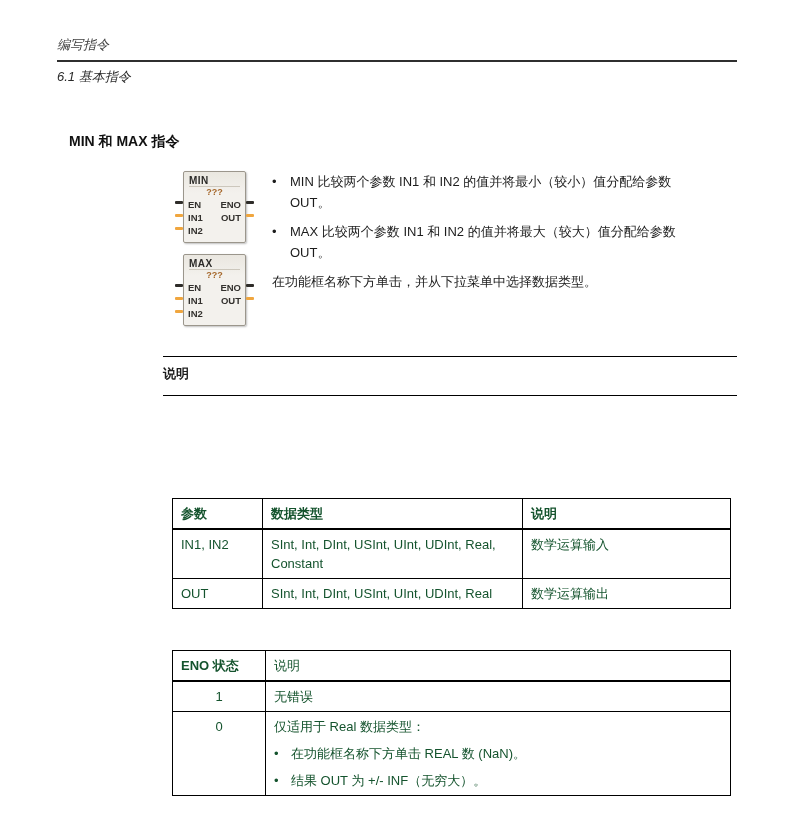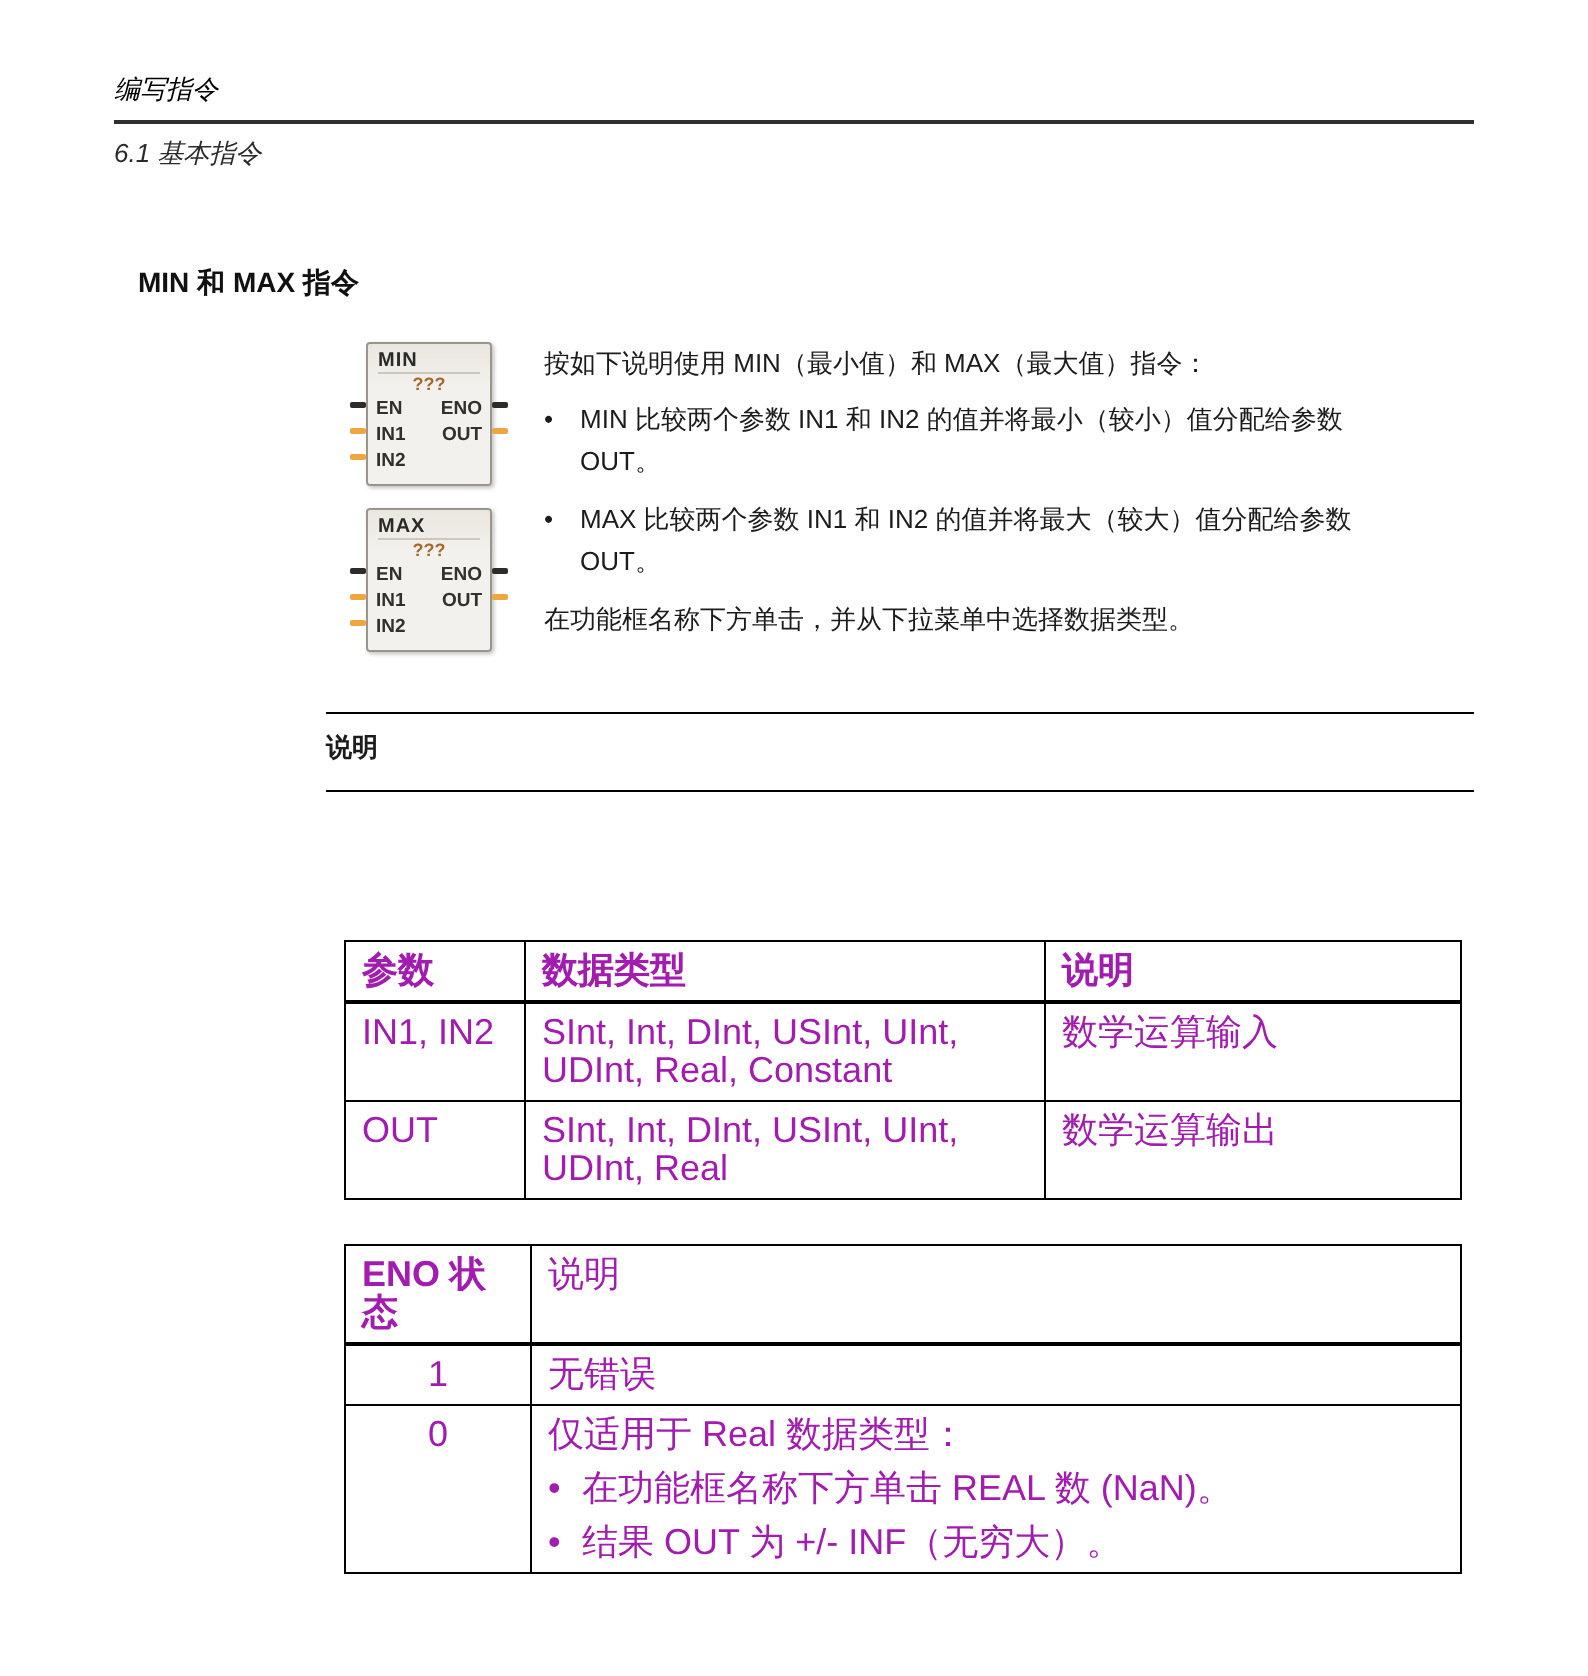--- a/index.html
+++ b/index.html
@@ -9,21 +9,21 @@
     height: 838px;
     background: #ffffff;
     font-family: "Liberation Sans", "DejaVu Sans", sans-serif;
     color: #1c1c1c;
     overflow: hidden;
   }
 
   
   .running-header {
     position: absolute; left: 57px; top: 36px;
-    font-size: 13px; font-style: italic; color: #000000;
+    font-size: 13px; font-style: italic; color: #404040;
   }
   .header-rule {
     position: absolute; left: 57px; top: 60px;
     width: 680px; height: 2px; background: #2f2f2f;
   }
   .section-header {
     position: absolute; left: 57px; top: 68px;
     font-size: 13px; font-style: italic; color: #2a2a2a;
   }
 
@@ -74,21 +74,21 @@
 
   
   .note {
     position: absolute; left: 163px; top: 356px; width: 574px;
     border-top: 1px solid #000; border-bottom: 1px solid #000;
     padding: 7px 0 8px; font-size: 13px; line-height: 20px;
   }
   .note-title { font-weight: bold; margin-bottom: 3px; }
 
   
-  table { border-collapse: collapse; table-layout: fixed; font-size: 18px; color: #a21caf; }
+  table { border-collapse: collapse; table-layout: fixed; font-size: 13px; color: #14532d; margin-top: 28px; }
   td, th { border: 1px solid #000; padding: 5px 8px; vertical-align: top; text-align: left; font-weight: normal; line-height: 19px; }
   thead th { border-bottom: 2px solid #000; }
   th.bold { font-weight: bold; }
   td.num { text-align: center; }
 
   .param-table { position: absolute; left: 172px; top: 470px; width: 558px; }
   .eno-table   { position: absolute; left: 172px; top: 622px; width: 558px; }
 
   .cell-bullet { display: flex; margin-top: 8px; }
   .cell-bullet::before { content: "•"; width: 17px; flex: 0 0 17px; }
@@ -148,21 +148,20 @@
       <span class="stub l dark t-en"></span>
       <span class="stub l orange t-in1"></span>
       <span class="stub l orange t-in2"></span>
       <span class="stub r dark t-en"></span>
       <span class="stub r orange t-in1"></span>
     </div>
 
   </div>
 
   <div class="desc">
-    <p>按如下说明使用 MIN（最小值）和 MAX（最大值）指令：</p>
     <div class="bullet">
       <span>MIN 比较两个参数 IN1 和 IN2 的值并将最小（较小）值分配给参数 OUT。</span>
     </div>
     <div class="bullet">
       <span>MAX 比较两个参数 IN1 和 IN2 的值并将最大（较大）值分配给参数 OUT。</span>
     </div>
     <p class="closing">在功能框名称下方单击，并从下拉菜单中选择数据类型。</p>
   </div>
 
   <div class="note">

